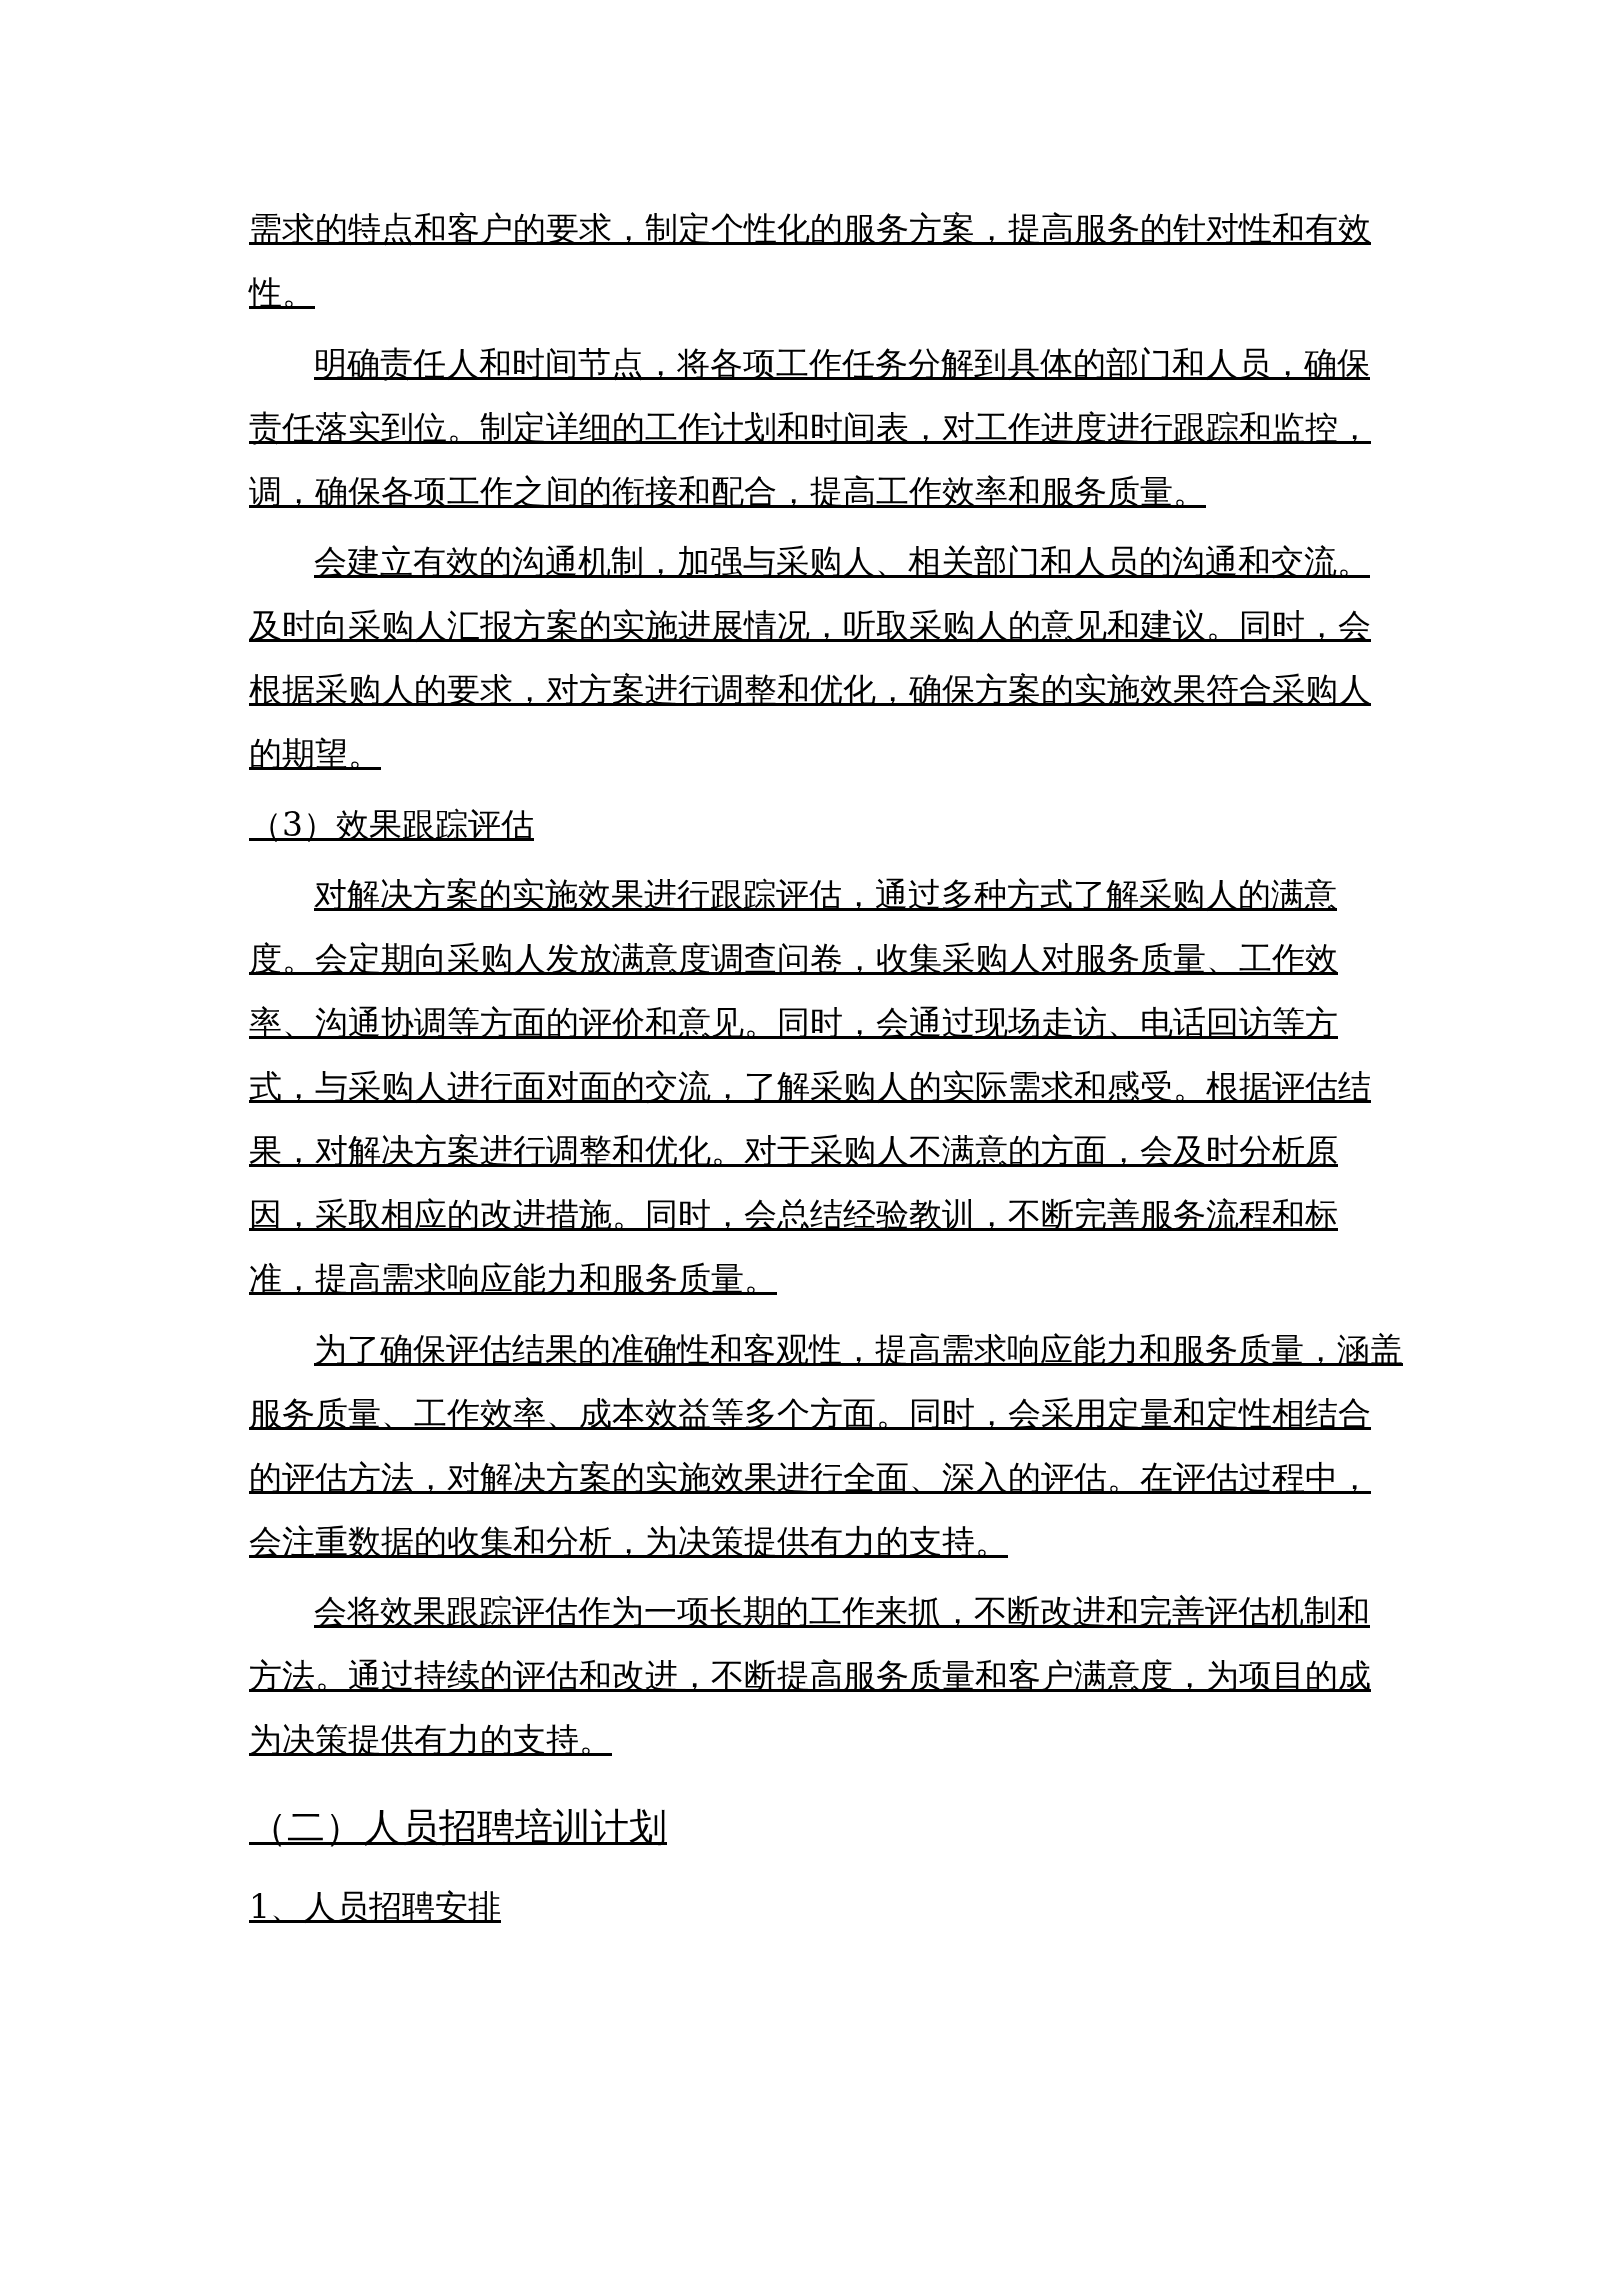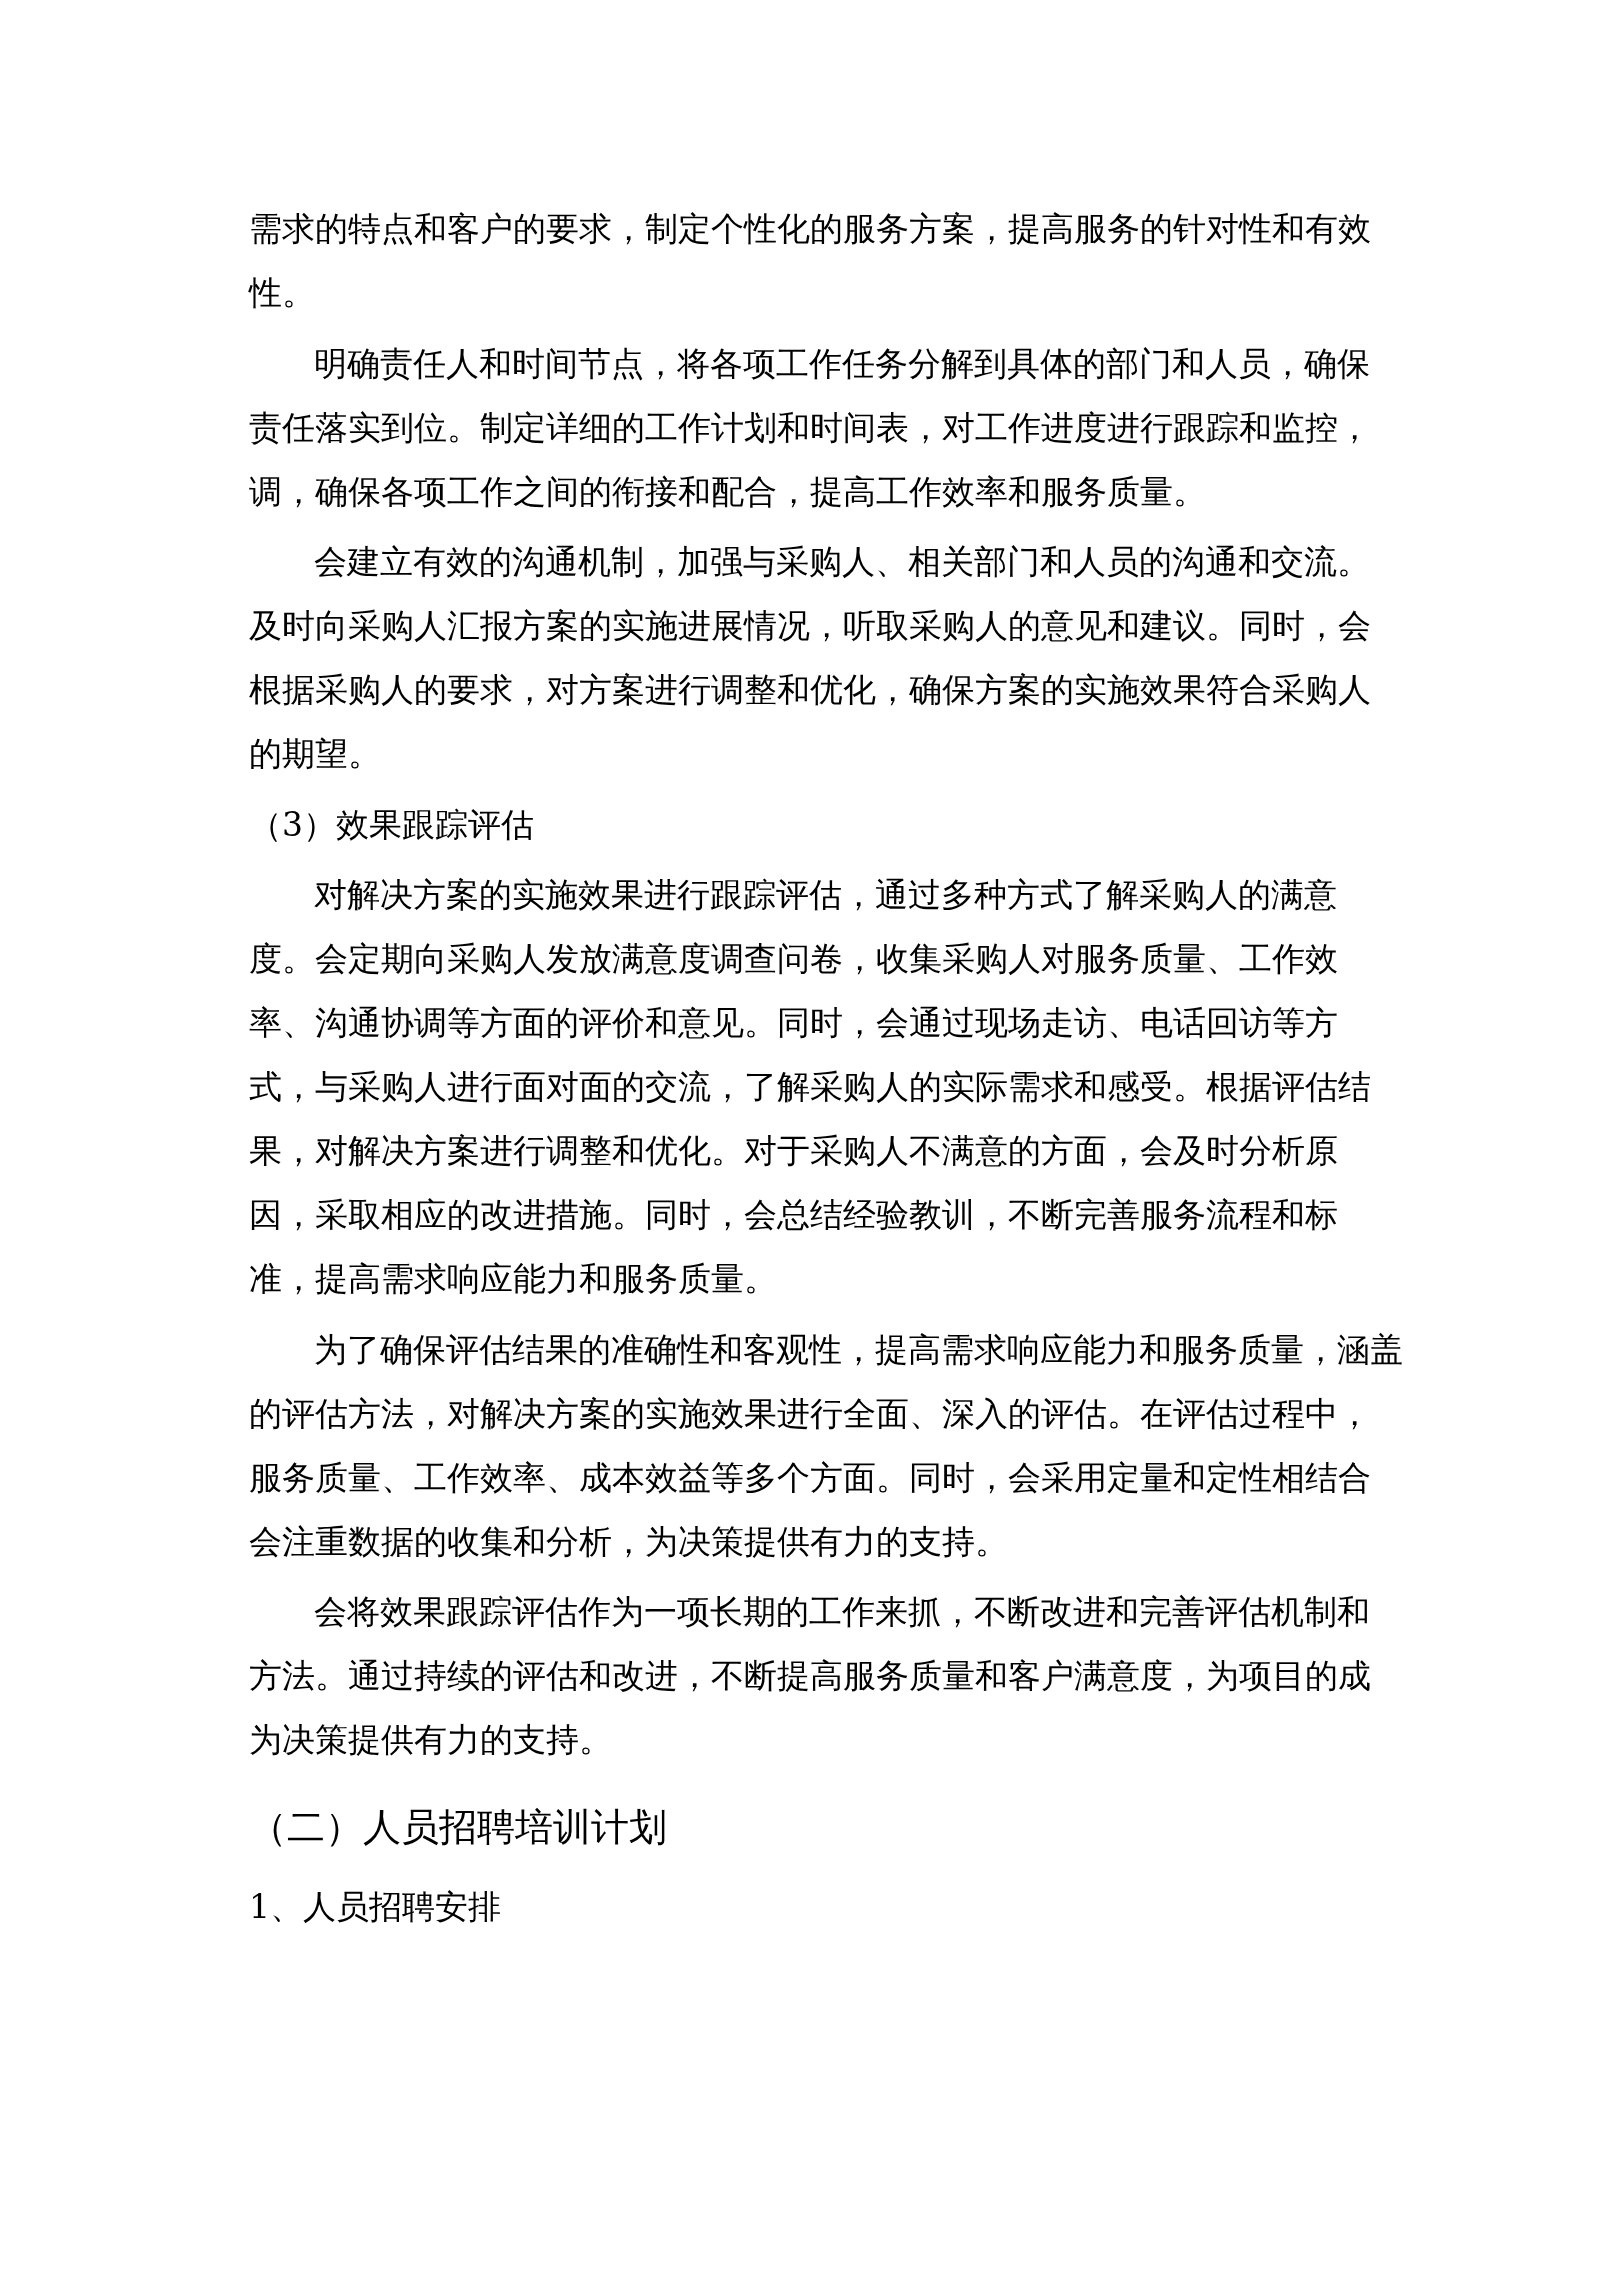--- a/index.html
+++ b/index.html
@@ -10,20 +10,21 @@
       background: #ffffff;
       overflow: hidden;
     }
     .content {
       position: absolute;
       left: 249px;
       top: 197px;
       width: 1139px;
       color: #000000;
       font-family: "DejaVu Serif", "Liberation Serif", serif;
+      text-decoration: underline;
     }
     .line {
       font-size: 33px;
       line-height: 64px;
       height: 64px;
       white-space: nowrap;
     }
     .para + .para, .para + .subhead, .subhead + .para { margin-top: 6.5px; }
     .para.indent .line:first-child { padding-left: 65px; }
     .section-head .line {
@@ -68,22 +69,22 @@
       <div class="line">度。会定期向采购人发放满意度调查问卷，收集采购人对服务质量、工作效</div>
       <div class="line">率、沟通协调等方面的评价和意见。同时，会通过现场走访、电话回访等方</div>
       <div class="line">式，与采购人进行面对面的交流，了解采购人的实际需求和感受。根据评估结</div>
       <div class="line">果，对解决方案进行调整和优化。对于采购人不满意的方面，会及时分析原</div>
       <div class="line">因，采取相应的改进措施。同时，会总结经验教训，不断完善服务流程和标</div>
       <div class="line">准，提高需求响应能力和服务质量。</div>
     </div>
 
     <div class="para indent">
       <div class="line">为了确保评估结果的准确性和客观性，提高需求响应能力和服务质量，涵盖</div>
+      <div class="line">服务质量、工作效率、成本效益等多个方面。同时，会采用定量和定性相结合</div>
       <div class="line">的评估方法，对解决方案的实施效果进行全面、深入的评估。在评估过程中，</div>
-      <div class="line">服务质量、工作效率、成本效益等多个方面。同时，会采用定量和定性相结合</div>
       <div class="line">会注重数据的收集和分析，为决策提供有力的支持。</div>
     </div>
 
     <div class="para indent">
       <div class="line">会将效果跟踪评估作为一项长期的工作来抓，不断改进和完善评估机制和</div>
       <div class="line">方法。通过持续的评估和改进，不断提高服务质量和客户满意度，为项目的成</div>
       <div class="line">为决策提供有力的支持。</div>
     </div>
 
     <div class="section-head">

